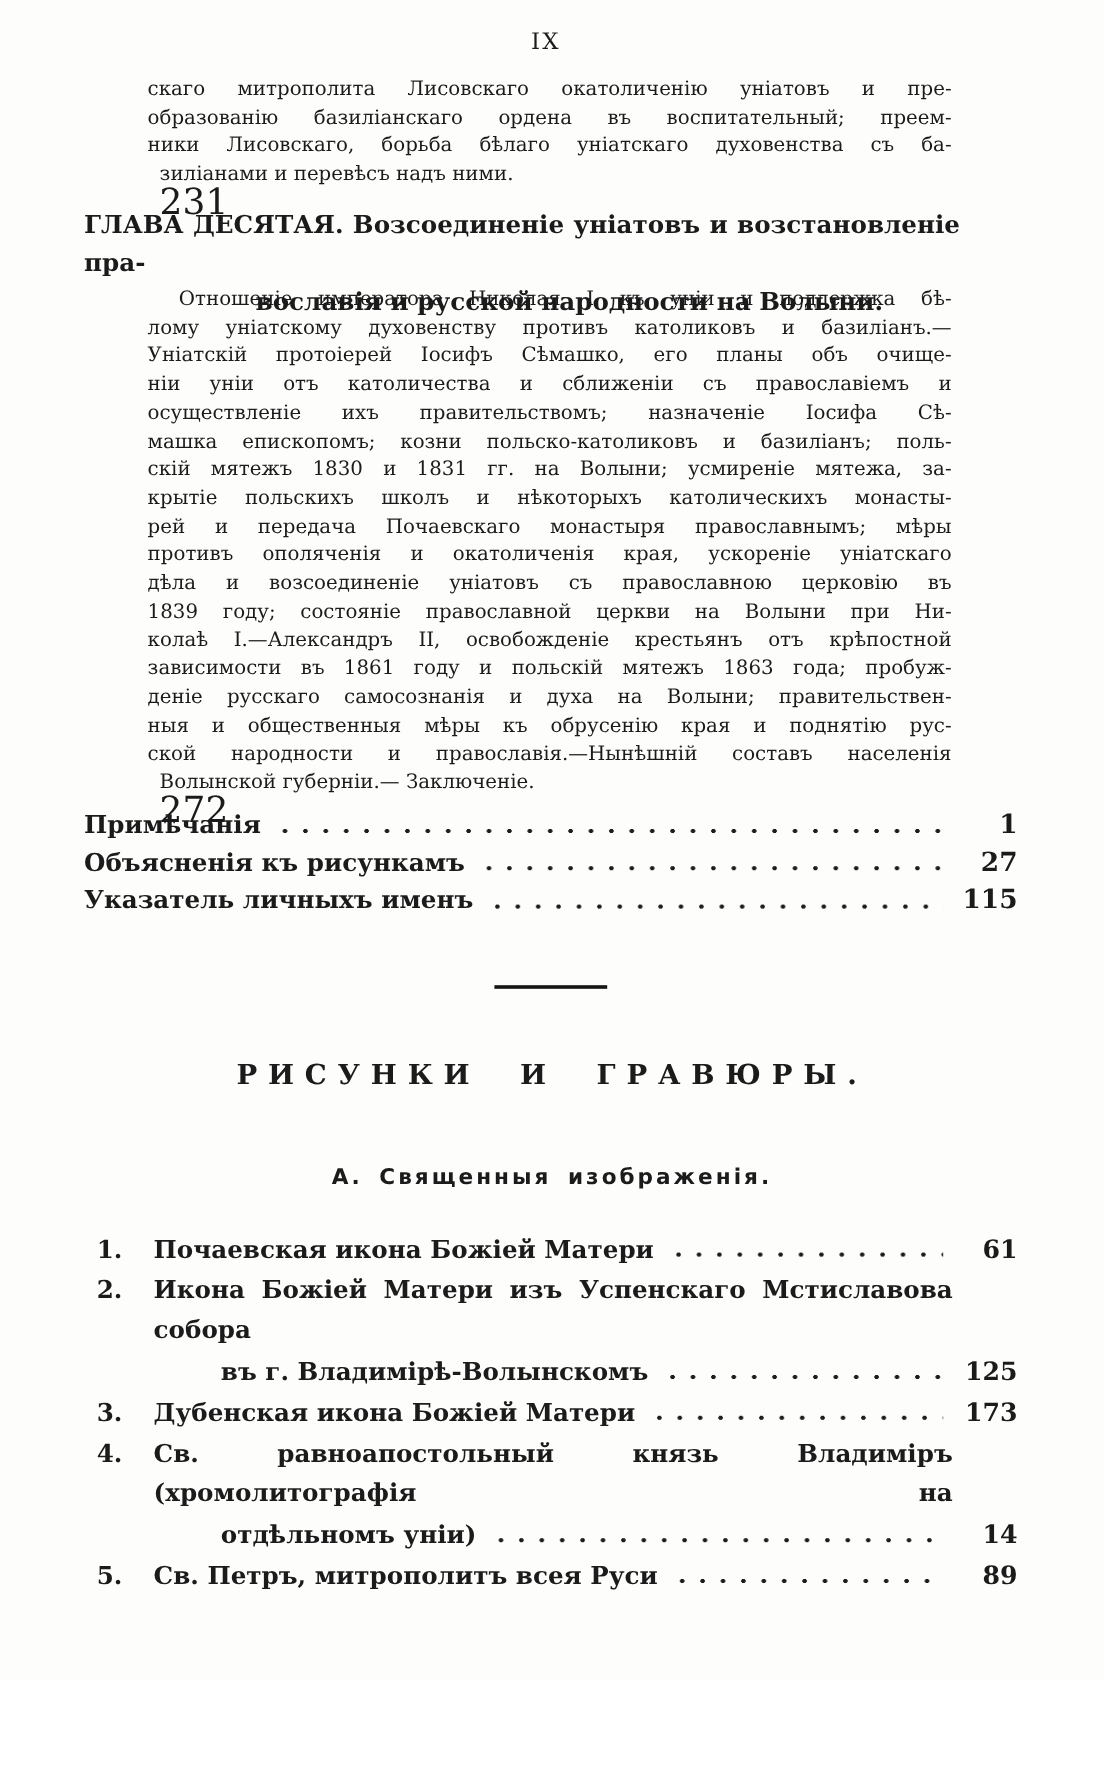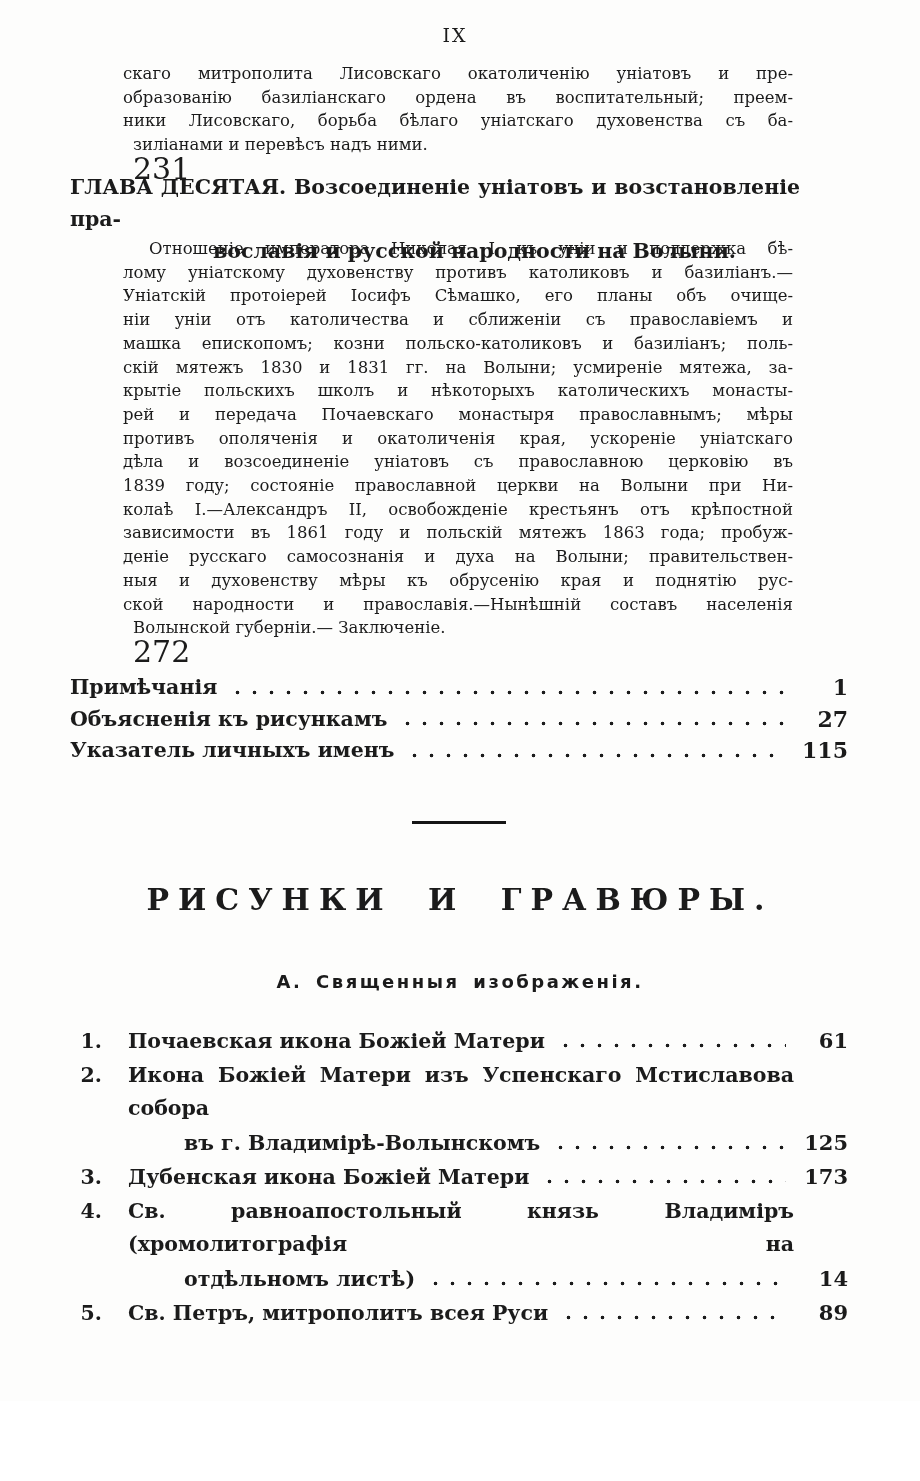--- a/index.html
+++ b/index.html
@@ -96,21 +96,21 @@
     border-top: 3.5px solid #151515;
   }
 
   
   .ill-title {
     position: absolute;
     top: 882px;
     left: 0; right: 0;
     text-align: center;
     font-weight: bold;
-    font-size: 30px;
+    font-size: 23px;
     letter-spacing: 9px;
     word-spacing: 16px;
   }
   .ill-sub {
     position: absolute;
     top: 971px;
     left: 0; right: 0;
     text-align: center;
     font-family: "DejaVu Sans", "Liberation Sans", sans-serif;
     font-weight: bold;
@@ -169,31 +169,32 @@
   <div class="chapter">
     <div class="ch1">ГЛАВА ДЕСЯТАЯ. Возсоединеніе уніатовъ и возстановленіе пра-</div>
     <div class="ch2">вославія и русской народности на Волыни.</div>
   </div>
 
   <div class="para para2">
     <div class="jline indent">Отношеніе императора Николая I къ уніи и поддержка бѣ-</div>
     <div class="jline">лому уніатскому духовенству противъ католиковъ и базиліанъ.—</div>
     <div class="jline">Уніатскій протоіерей Іосифъ Сѣмашко, его планы объ очище-</div>
     <div class="jline">ніи уніи отъ католичества и сближеніи съ православіемъ и</div>
+    <div class="jline">осуществленіе ихъ правительствомъ; назначеніе Іосифа Сѣ-</div>
     <div class="jline">машка епископомъ; козни польско-католиковъ и базиліанъ; поль-</div>
     <div class="jline">скій мятежъ 1830 и 1831 гг. на Волыни; усмиреніе мятежа, за-</div>
     <div class="jline">крытіе польскихъ школъ и нѣкоторыхъ католическихъ монасты-</div>
     <div class="jline">рей и передача Почаевскаго монастыря православнымъ; мѣры</div>
     <div class="jline">противъ ополяченія и окатоличенія края, ускореніе уніатскаго</div>
     <div class="jline">дѣла и возсоединеніе уніатовъ съ православною церковію въ</div>
     <div class="jline">1839 году; состояніе православной церкви на Волыни при Ни-</div>
     <div class="jline">колаѣ I.—Александръ II, освобожденіе крестьянъ отъ крѣпостной</div>
     <div class="jline">зависимости въ 1861 году и польскій мятежъ 1863 года; пробуж-</div>
     <div class="jline">деніе русскаго самосознанія и духа на Волыни; правительствен-</div>
-    <div class="jline">ныя и духовенству мѣры къ обрусенію края и поднятію рус-</div>
+    <div class="jline">ныя и общественныя мѣры къ обрусенію края и поднятію рус-</div>
     <div class="jline">ской народности и православія.—Нынѣшній составъ населенія</div>
     <div class="lastline">
       <span>Волынской губерніи.— Заключеніе.</span>
       <span class="leader"></span>
       <span class="pageref big">272</span>
     </div>
   </div>
 
   <div class="toc">
     <div class="tocrow">
@@ -244,21 +245,21 @@
       <span class="leader"></span>
       <span class="pageref">173</span>
     </div>
 
     <div class="itemrow">
       <span class="inum">4.</span>
       <span class="ititle fill">Св. равноапостольный князь Владиміръ (хромолитографія на</span>
     </div>
     <div class="itemrow cont">
       <span class="inum spacer"></span>
-      <span class="ititle">отдѣльномъ листѣ)</span>
+      <span class="ititle">отдѣльномъ уніи)</span>
       <span class="leader"></span>
       <span class="pageref">14</span>
     </div>
 
     <div class="itemrow">
       <span class="inum">5.</span>
       <span class="ititle">Св. Петръ, митрополитъ всея Руси</span>
       <span class="leader"></span>
       <span class="pageref">89</span>
     </div>

